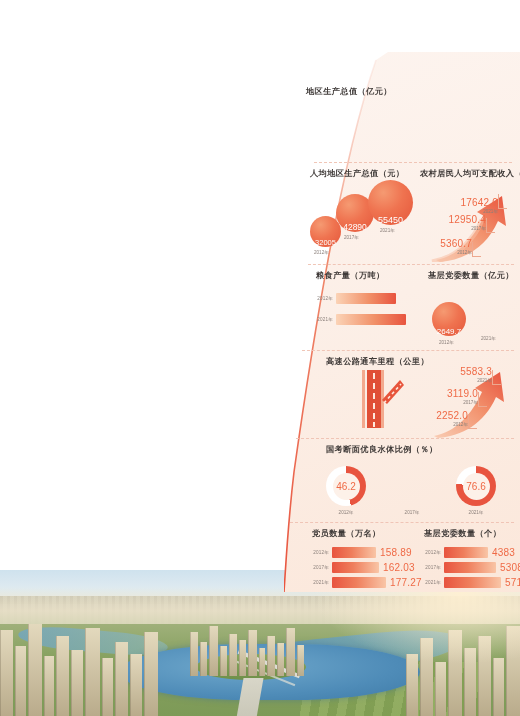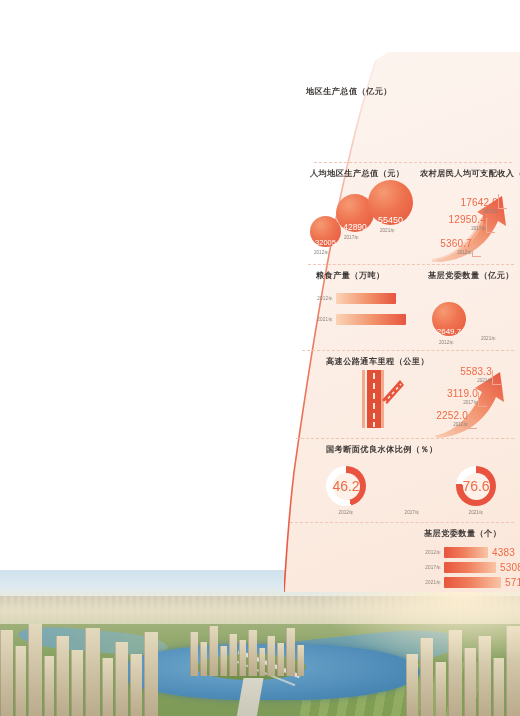--- a/index.html
+++ b/index.html
@@ -115,21 +115,21 @@
   
   .arrowwrap{position:absolute;}
   .steplbl{position:absolute;text-align:right;}
   .steplbl b{display:block;font-size:10px;color:#ef6a46;font-weight:normal;letter-spacing:.2px;}
   .steplbl i{display:block;font-size:4.6px;color:#8a7f7a;font-style:normal;margin-top:1px;}
   .tick{position:absolute;border-left:.8px solid #eda88f;border-bottom:.8px solid #eda88f;}
 
   
   .donut{position:absolute;width:40px;height:40px;border-radius:50%;display:flex;align-items:center;justify-content:center;}
   .donut::after{content:"";position:absolute;width:27px;height:27px;border-radius:50%;background:#fdf1e9;}
-  .donut span{position:relative;z-index:2;font-size:14px;color:#ef6a46;}
+  .donut span{position:relative;z-index:2;font-size:10px;color:#ef6a46;}
   .donut-lbl{position:absolute;font-size:4.6px;color:#8a7f7a;text-align:center;width:40px;}
 
   
   .roadicon{position:absolute;}
 </style>
 </head>
 <body>
 
 <div class="stage">
 
@@ -361,20 +361,40 @@
 
     <div class="donut-lbl" style="left:108px;top:458px">2017年</div>
 
     <div class="donut" style="left:172px;top:414px;background:conic-gradient(#e8543f 0deg 276deg,#ffffff 276deg 360deg);">
       <span>76.6</span>
     </div>
     <div class="donut-lbl" style="left:172px;top:458px">2021年</div>
 
     <div class="divider" style="left:6px;top:470px;width:224px"></div>
 
+    <div class="sect" style="left:28px;top:476px;">
+      <div class="sect-title">党员数量（万名）</div>
+      <div style="margin-top:8px">
+        <div class="barrow">
+          <span class="yr">2012年</span>
+          <span class="bar" style="width:44px"></span>
+          <span class="val">158.89</span>
+        </div>
+        <div class="barrow">
+          <span class="yr">2017年</span>
+          <span class="bar" style="width:47px"></span>
+          <span class="val">162.03</span>
+        </div>
+        <div class="barrow">
+          <span class="yr">2021年</span>
+          <span class="bar" style="width:54px"></span>
+          <span class="val">177.27</span>
+        </div>
+      </div>
+    </div>
 
     <div class="sect" style="left:140px;top:476px;">
       <div class="sect-title">基层党委数量（个）</div>
       <div style="margin-top:8px">
         <div class="barrow">
           <span class="yr">2012年</span>
           <span class="bar" style="width:44px"></span>
           <span class="val">4383</span>
         </div>
         <div class="barrow">

